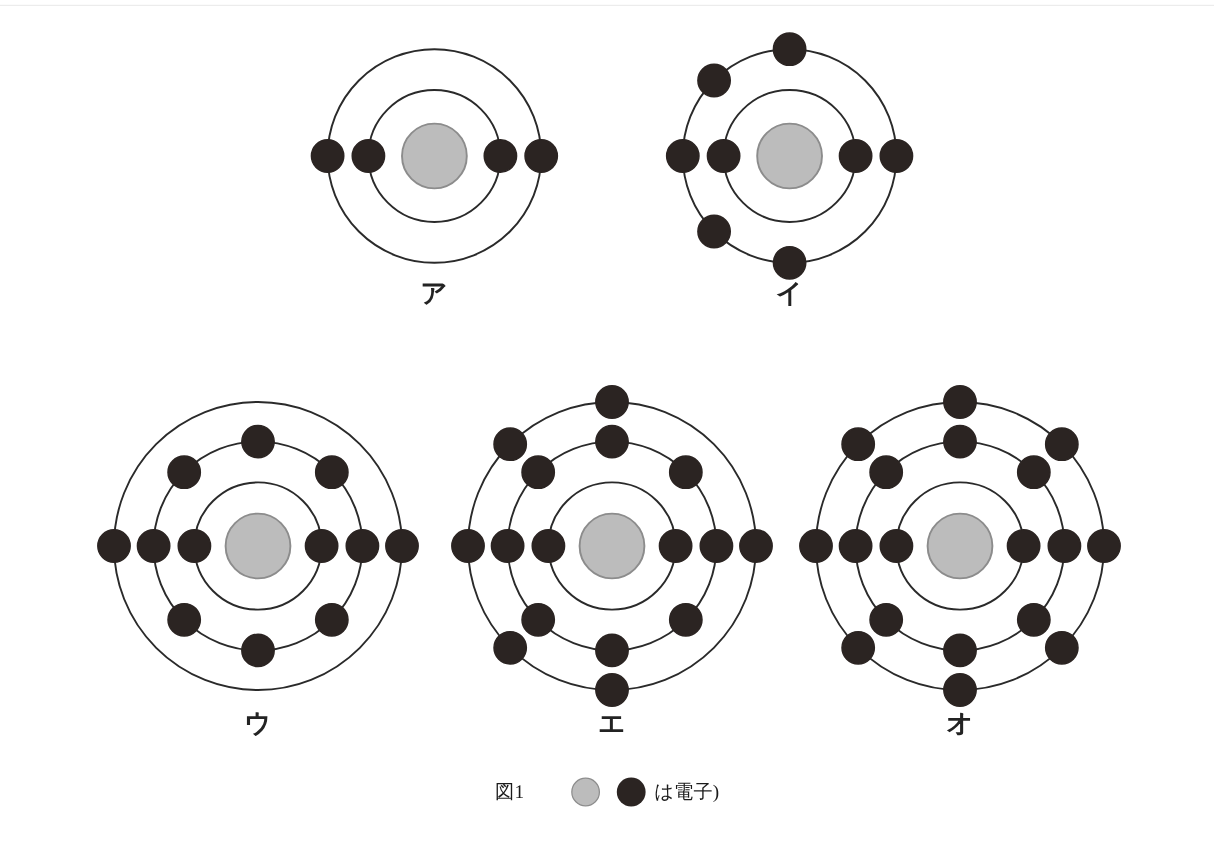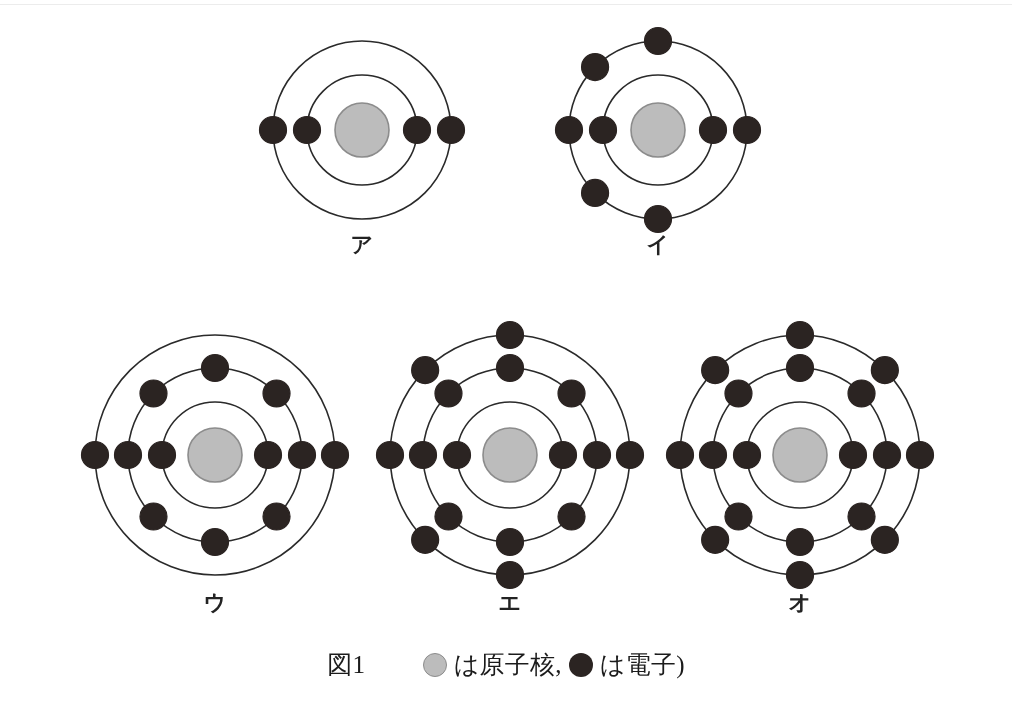--- a/index.html
+++ b/index.html
@@ -43,21 +43,21 @@
     font-weight: 600;
     letter-spacing: 0.02em;
     color: #232323;
     line-height: 1;
   }
   .caption {
     position: absolute;
     left: 0;
     width: 100%;
     text-align: center;
-    font-size: 25px;
+    font-size: 16px;
     letter-spacing: 0.01em;
     color: #1b1b1b;
     white-space: nowrap;
   }
   .caption-inner {
     display: inline-flex;
     align-items: center;
     justify-content: center;
     gap: 0;
   }
@@ -185,21 +185,20 @@
           <circle cx="231.85" cy="62.15" r="13.5" fill="#2b2422" stroke="#2b2422" stroke-width="1.2"></circle>
         </svg>
       </div>
     </div>
 
   <div class="caption" id="figure-caption" style="top: 648px;">
     <span class="caption-inner">
       <span class="caption-text">図1</span>
       <span class="caption-text">　　</span>
       <span class="legend-glyph legend-nucleus"></span>
-      <span class="caption-text">は原子核,</span>
       <span class="legend-glyph legend-electron"></span>
       <span class="caption-text">は電子)</span>
     </span>
   </div>
 
 <div class="atom-label" style="left: 248px; top: 234px; width: 228px; position: absolute;">ア</div>
     <div class="atom-label" style="left: 544px; top: 234px; width: 228px; position: absolute;">イ</div>
     <div class="atom-label" style="left: 68px; top: 592px; width: 294px; position: absolute;">ウ</div>
     <div class="atom-label" style="left: 363px; top: 592px; width: 294px; position: absolute;">エ</div>
     <div class="atom-label" style="left: 653px; top: 592px; width: 294px; position: absolute;">オ</div>

